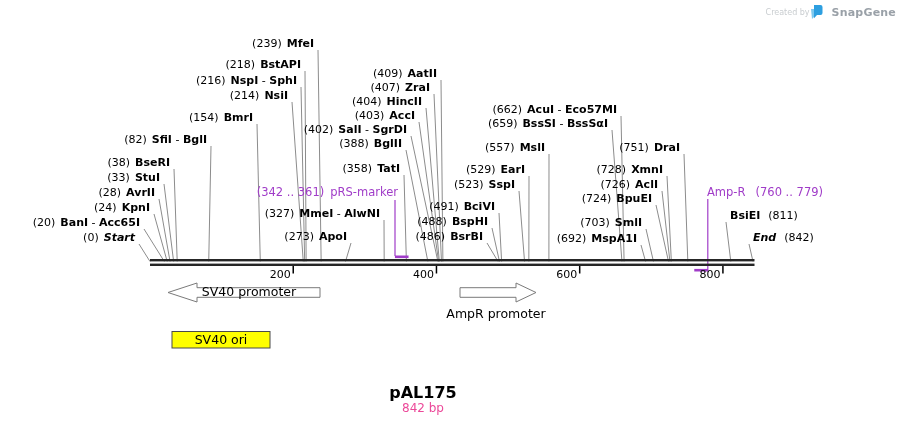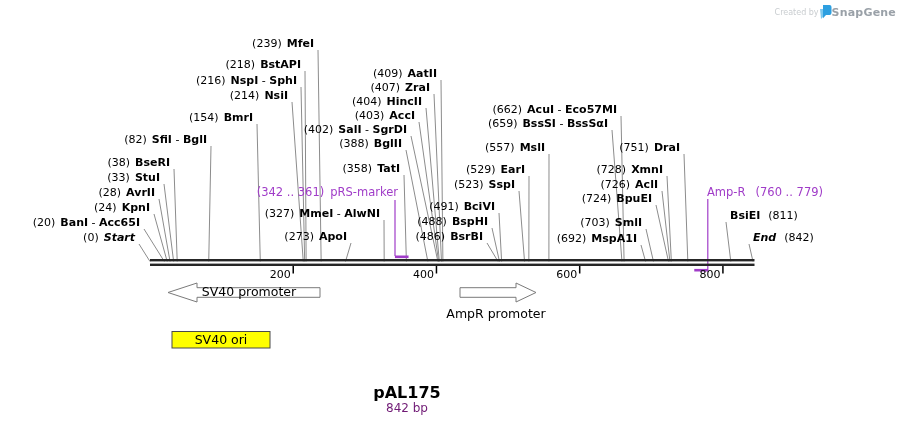--- a/index.html
+++ b/index.html
@@ -1,24 +1,24 @@
 <!DOCTYPE html>
 <html><head>
 <meta charset="utf-8">
 <style>
   html,body{margin:0;padding:0;background:#fff;}
   #stage{position:relative;width:904px;height:424px;overflow:hidden;background:#fff;
          font-family:"DejaVu Sans","Liberation Sans",sans-serif;}
   #plasmid-map{position:absolute;left:0;top:0;}
   #watermark{position:absolute;top:4px;right:8px;display:flex;align-items:center;}
   #watermark .created{font-size:8px;color:#c9cdd0;}
-  #watermark .brand{font-size:11px;color:#9aa1a8;font-weight:600;letter-spacing:.2px;}
-  #title-block{position:absolute;left:0;top:384px;width:814px;text-align:center;}
+  #watermark .brand{font-size:11px;color:#9aa1a8;font-weight:600;letter-spacing:.2px;margin-left:9px;}
+  #title-block{position:absolute;left:16px;top:384px;width:814px;text-align:center;}
   #title-block .t{font-size:16px;font-weight:bold;color:#000;line-height:17px;}
-  #title-block .s{font-size:12px;color:#701a75;line-height:14px;}
+  #title-block .s{font-size:12px;color:#ec4899;line-height:14px;}
 </style>
 </head>
 <body>
 
 <div id="stage">
   <svg id="plasmid-map" width="904" height="424" viewBox="0 0 904 424" xmlns="http://www.w3.org/2000/svg">
       <line x1="139" y1="244" x2="150" y2="261.5" stroke="#8c8c8c" stroke-width="1"></line>
       <line x1="144" y1="229" x2="164.323" y2="261.5" stroke="#8c8c8c" stroke-width="1"></line>
       <line x1="154" y1="214" x2="167.1876" y2="261.5" stroke="#8c8c8c" stroke-width="1"></line>
       <line x1="159" y1="199" x2="170.0522" y2="261.5" stroke="#8c8c8c" stroke-width="1"></line>

